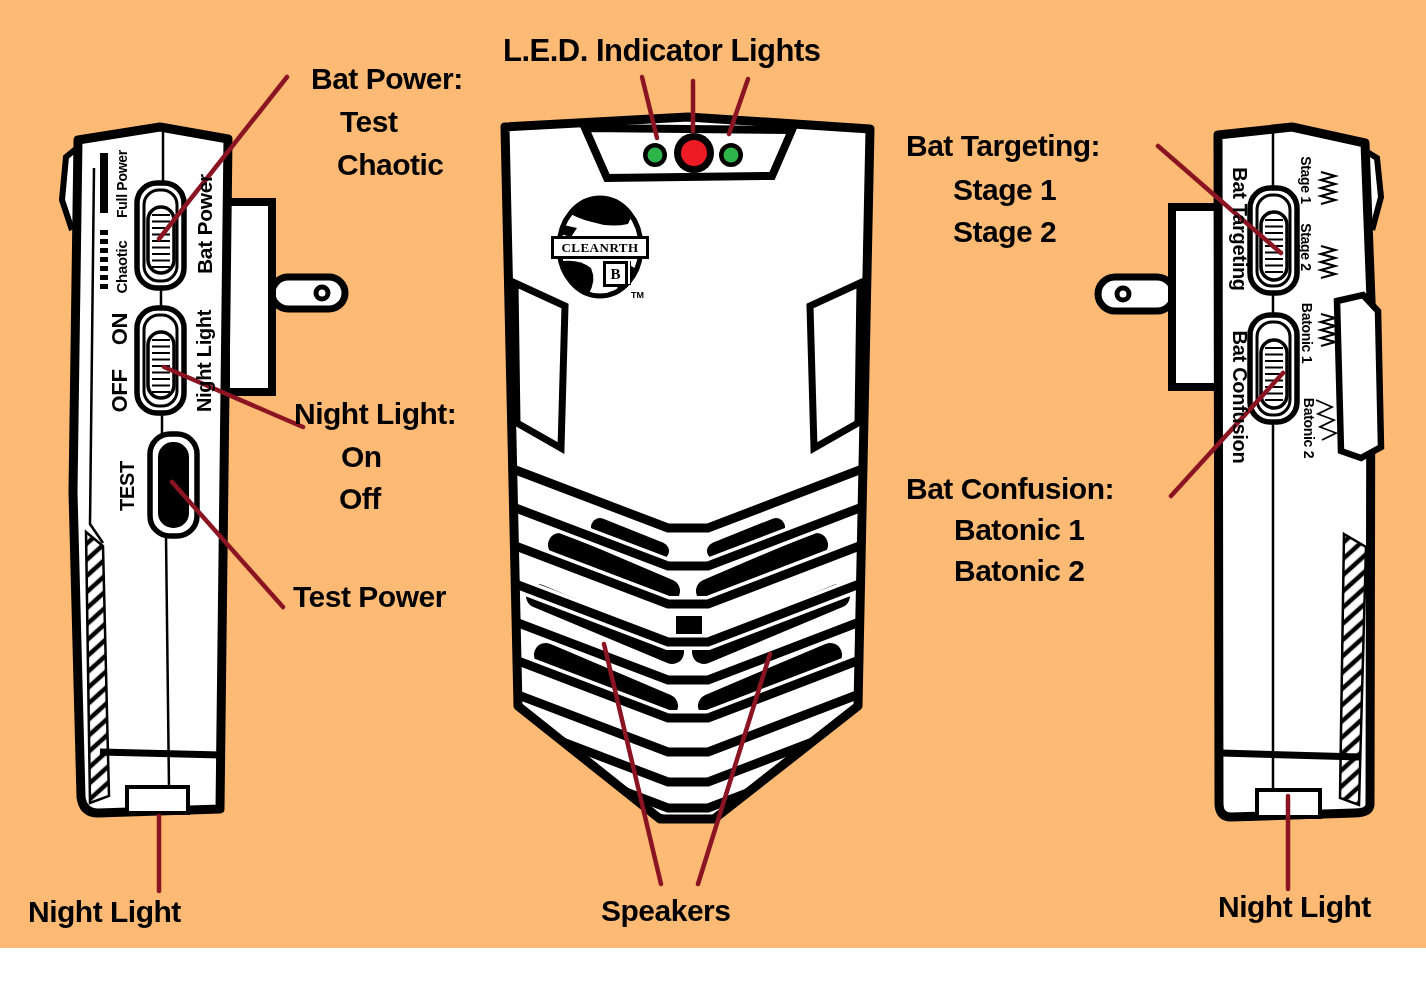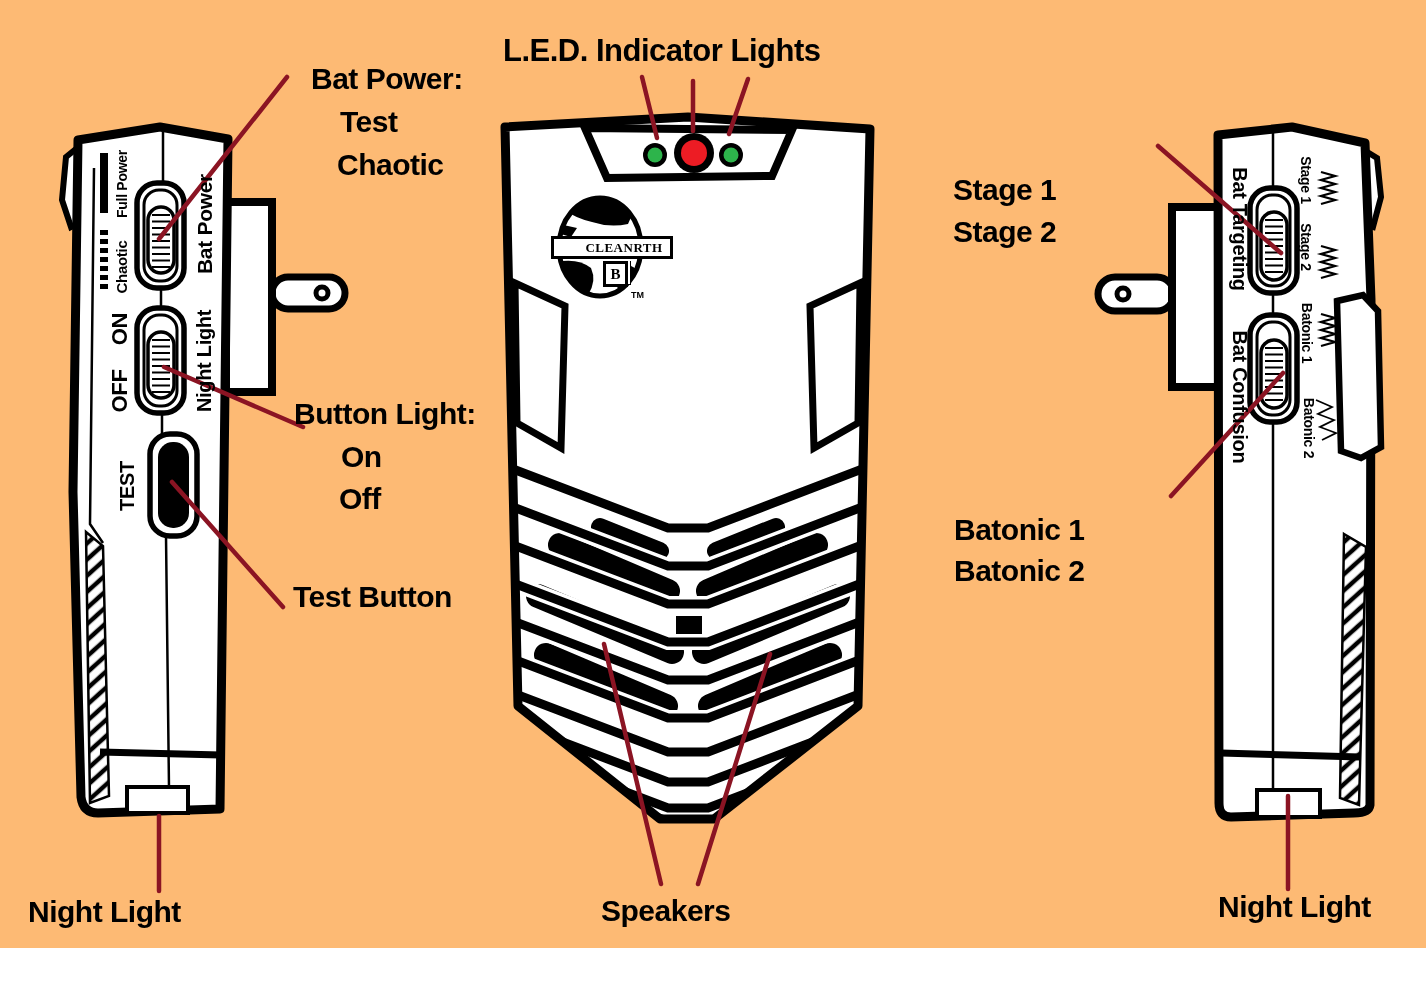--- a/index.html
+++ b/index.html
@@ -9,21 +9,21 @@
   .lbl{position:absolute;font-weight:bold;color:#000;white-space:nowrap;line-height:1.05;
        font-size:30px;letter-spacing:-0.5px;}
   .lbl.xl{font-size:31px;}
   .rlbl{position:absolute;font-weight:bold;color:#000;white-space:nowrap;line-height:1;
         transform:translate(-50%,-50%) rotate(-90deg);letter-spacing:-0.3px;}
   .rlbl.cw{transform:translate(-50%,-50%) rotate(90deg);}
   .s14{font-size:14px;} .s15{font-size:15px;} .s20{font-size:20px;}
   .s21{font-size:21px;} .s22{font-size:22px;}
   .banner{position:absolute;left:551px;top:236px;width:92px;height:17px;background:#fff;
           border:3px solid #000;font-family:"Liberation Serif",serif;font-weight:bold;
-          font-size:13px;line-height:17px;text-align:center;letter-spacing:0.5px;padding-left:24px;}
+          font-size:13px;line-height:17px;text-align:center;letter-spacing:0.5px;}
   .bbox{position:absolute;left:603px;top:261px;width:19px;height:20px;background:#fff;
         border:3px solid #000;font-family:"Liberation Serif",serif;font-weight:bold;
         font-size:15px;line-height:20px;text-align:center;
         box-shadow:3px -2px 0 -1px #fff,4px -1px 0 -1px #000;}
   .tm{position:absolute;left:631px;top:290px;font-size:9px;font-weight:bold;color:#000;text-align:right;}
 </style>
 </head>
 <body>
 
 <div class="stage">
@@ -158,28 +158,30 @@
     <line x1="1158" y1="146" x2="1281" y2="253"></line>
     <line x1="1283" y1="373" x2="1171" y2="496"></line>
     <line x1="1288" y1="796" x2="1288" y2="889"></line>
   </g>
 </svg>
 
 <div class="lbl xl" style="left:503px;top:35px;">L.E.D. Indicator Lights</div>
 <div class="lbl" style="left:288px;top:63px;margin-left:23px;">Bat Power:</div>
 <div class="lbl" style="left:340px;top:106px;">Test</div>
 <div class="lbl" style="left:337px;top:149px;">Chaotic</div>
-<div class="lbl" style="left:294px;top:398px;">Button Light:</div>
+<div class="lbl" style="left:294px;top:398px;">Night Light:</div>
 <div class="lbl" style="left:341px;top:441px;">On</div>
 <div class="lbl" style="left:339px;top:483px;">Off</div>
-<div class="lbl" style="left:293px;top:581px;">Test Button</div>
+<div class="lbl" style="left:293px;top:581px;">Test Power</div>
 <div class="lbl" style="left:28px;top:896px;">Night Light</div>
 <div class="lbl" style="left:601px;top:883px;margin-top:12px;">Speakers</div>
+<div class="lbl" style="left:906px;top:130px;">Bat Targeting:</div>
 <div class="lbl" style="left:953px;top:174px;">Stage 1</div>
 <div class="lbl" style="left:953px;top:216px;">Stage 2</div>
+<div class="lbl" style="left:906px;top:473px;">Bat Confusion:</div>
 <div class="lbl" style="left:954px;top:514px;">Batonic 1</div>
 <div class="lbl" style="left:954px;top:555px;">Batonic 2</div>
 <div class="lbl" style="left:1218px;top:891px;">Night Light</div>
 
 <div class="rlbl s14" style="left:122px;top:184px;">Full Power</div>
 <div class="rlbl s15" style="left:121px;top:267px;">Chaotic</div>
 <div class="rlbl s21" style="left:204px;top:224px;">Bat Power</div>
 <div class="rlbl s22" style="left:120px;top:329px;">ON</div>
 <div class="rlbl s22" style="left:120px;top:391px;">OFF</div>
 <div class="rlbl s20" style="left:204px;top:361px;">Night Light</div>

